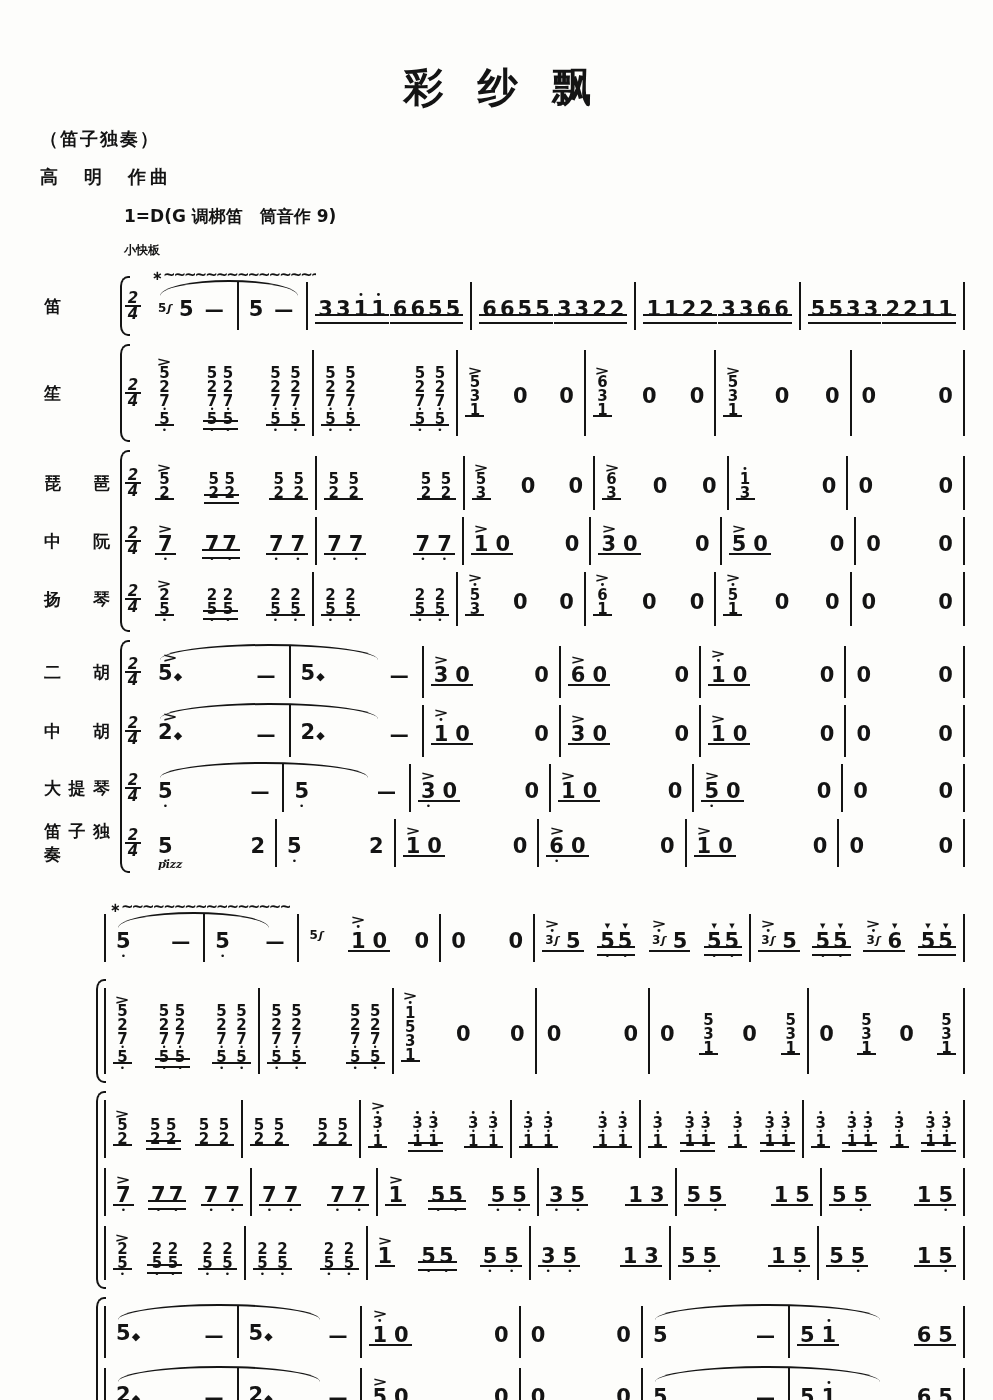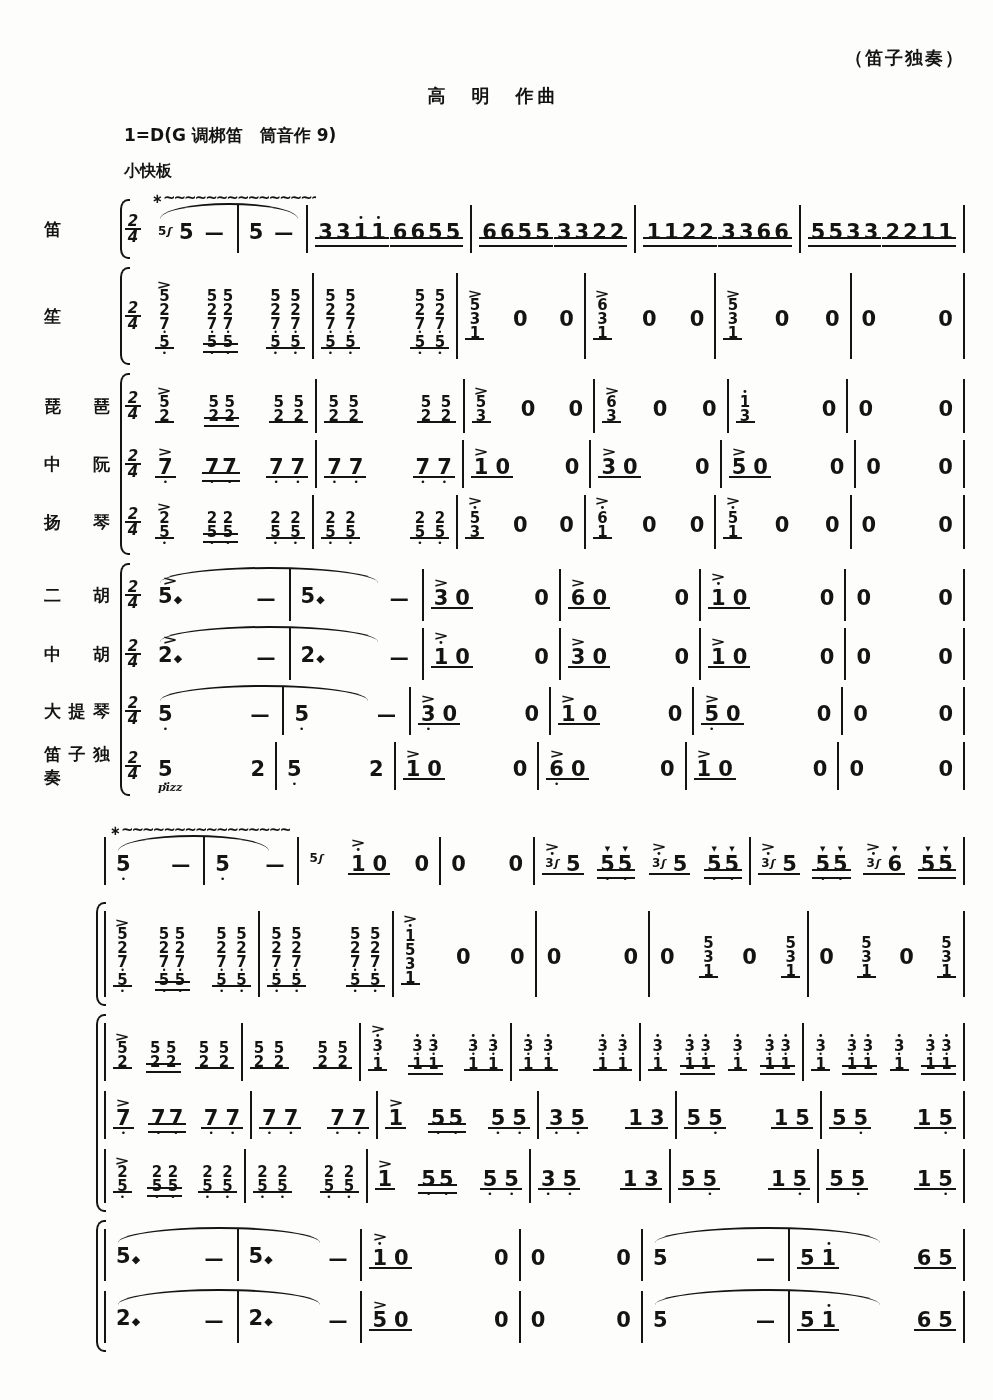--- a/index.html
+++ b/index.html
@@ -3,24 +3,24 @@
 <meta charset="utf-8">
 <style>
   *{box-sizing:border-box;margin:0;padding:0}
   html,body{background:#e8e8e6}
   .page{width:993px;height:1400px;margin:0 auto;background:#fdfdfb;color:#141414;
         font-family:"DejaVu Sans",sans-serif;position:relative;padding:34px 28px 0 40px;overflow:hidden}
   
   .hdr{position:relative;margin-bottom:14px}
   .title{text-align:center;font-size:40px;font-weight:700;letter-spacing:10px;margin-top:26px;
          font-family:"DejaVu Serif",serif}
-  .subtitle{text-align:right;font-size:18px;font-weight:700;margin-top:12px;letter-spacing:2px}
-  .composer{text-align:center;font-size:18px;font-weight:700;padding-right:18px;margin-top:14px;letter-spacing:4px}
+  .subtitle{text-align:left;font-size:18px;font-weight:700;margin-top:12px;letter-spacing:2px}
+  .composer{text-align:left;font-size:18px;font-weight:700;padding-right:18px;margin-top:14px;letter-spacing:4px}
   .keyline{margin:16px 0 0 84px;font-size:17px;font-weight:700}
-  .tempo{margin:14px 0 2px 84px;font-size:16px;font-weight:700}
+  .tempo{margin:14px 0 2px 84px;font-size:12px;font-weight:700}
   
   .sys{position:relative}
   .sys2{margin-top:26px}
   .igrp{position:relative;padding:2px 0;margin:2px 0}
   .igrp::before{content:"";position:absolute;top:3px;bottom:3px;width:8px;
                 border:2.5px solid #141414;border-right:none;border-radius:8px 0 0 8px/10px 0 0 10px}
   .sys1 .igrp::before{left:80px}
   .sys2 .igrp::before{left:56px}
   .igrp.nb::before{display:none}
   .row{display:flex;align-items:stretch;margin:7px 0}
@@ -65,20 +65,21 @@
          white-space:nowrap;width:185%;overflow:hidden;pointer-events:none}
   .trill i{font-style:normal;letter-spacing:-2px;font-size:15px}
   .slur{position:absolute;left:12px;top:-2px;width:155%;height:16px;border-top:2.5px solid #141414;
         border-radius:100% 100% 0 0/200% 200% 0 0;pointer-events:none;z-index:2}
 </style>
 </head>
 <body>
 
 <div class="page">
   <div class="hdr">
+    <div class="title">彩  纱  飘</div>
     <div class="subtitle">（笛子独奏）</div>
     <div class="composer">高　明　作曲</div>
     <div class="keyline">1=D(G 调梆笛　筒音作 9)</div>
     <div class="tempo">小快板</div>
   </div>
 
   <div id="score">
       <div class="sys sys1">
         <div class="igrp">
           <div class="row">

